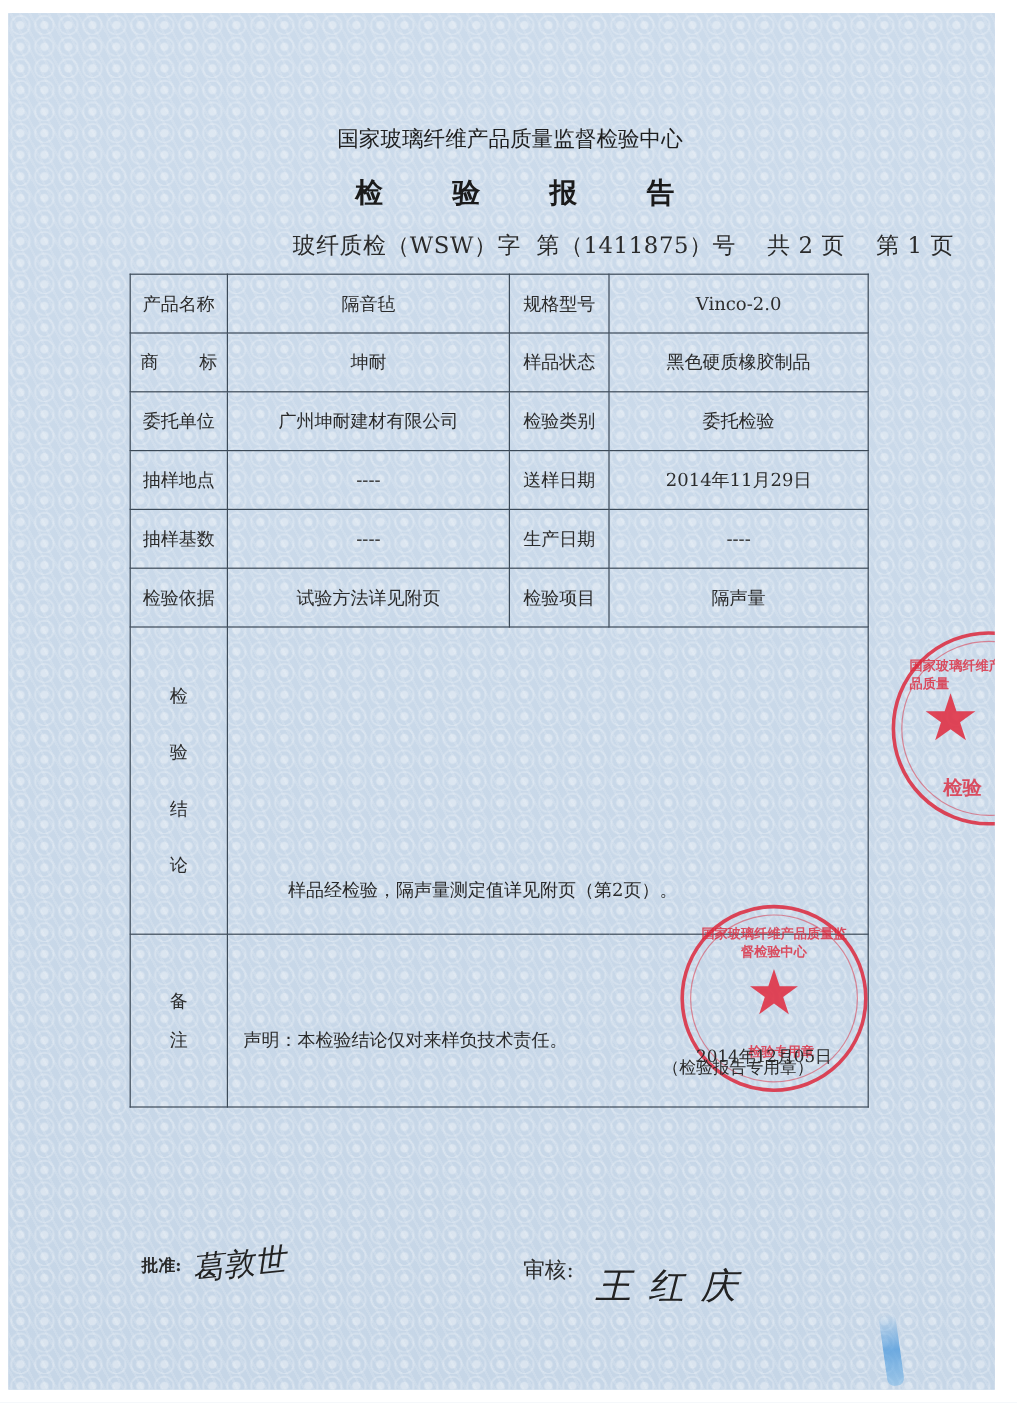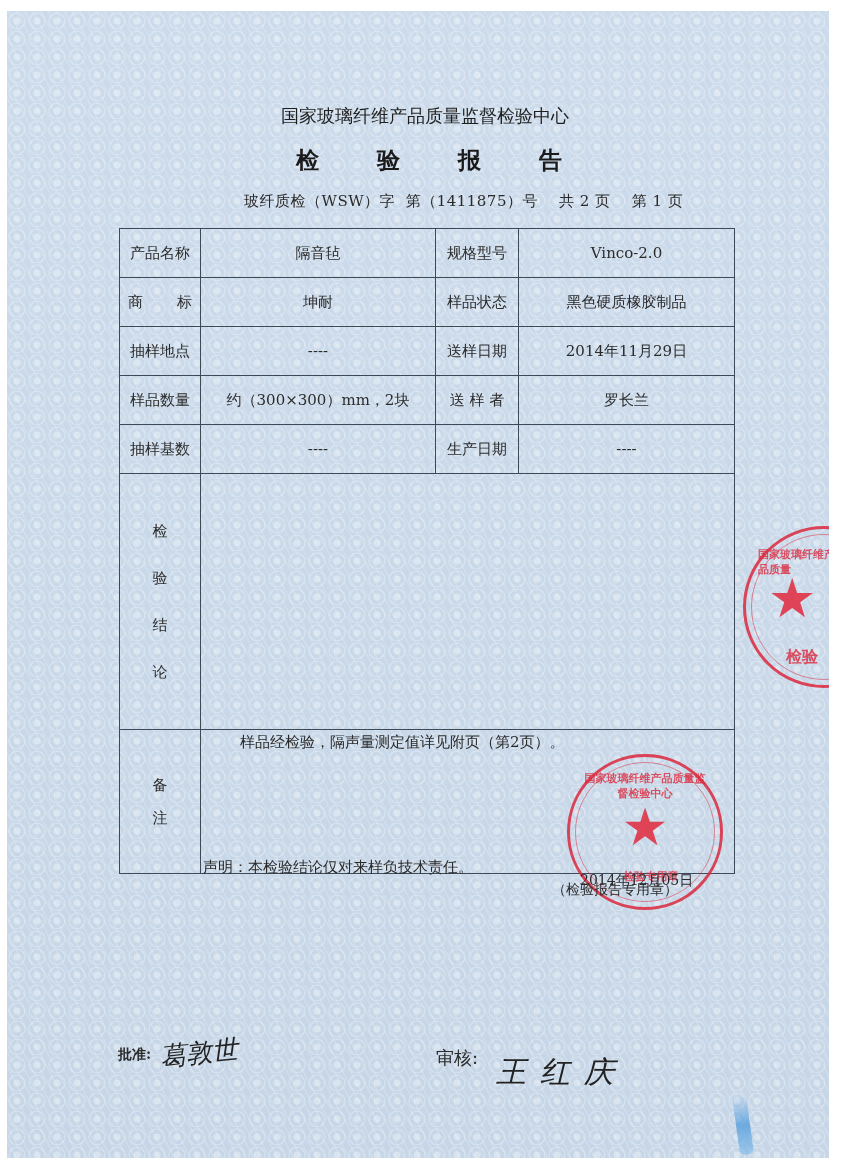--- a/index.html
+++ b/index.html
@@ -8,22 +8,22 @@
   .paper{position:absolute;left:7px;top:11px;width:822px;height:1147px;
     background-color:#c9d8e8;
     background-image:
       radial-gradient(circle at 10px 10px, rgba(255,255,255,0.35) 0 3px, transparent 4px 7px, rgba(255,255,255,0.25) 7px 8px, transparent 9px),
       repeating-linear-gradient(62deg, rgba(255,255,255,0.12) 0 2px, transparent 2px 7px),
       linear-gradient(180deg,#ccdbeb,#c6d6e7);
     background-size:20px 18px, auto, auto;}
   .org{position:absolute;left:0;width:850px;top:104px;text-align:center;font-family:"DejaVu Sans","Liberation Sans",sans-serif;font-size:18px;color:#1e1e1e;}
   .title{position:absolute;left:296px;top:145px;font-family:"DejaVu Sans","Liberation Sans",sans-serif;font-weight:bold;font-size:23px;color:#1a1a1a;display:flex;}
   .title span{display:inline-block;width:25px;margin-right:56px;}
-  .docno{position:absolute;left:244px;top:192px;font-size:15px;color:#2a2a2a;letter-spacing:0.5px;white-space:pre;}
-  table.grid{position:absolute;left:119px;top:228px;border-collapse:collapse;width:615px;table-layout:fixed;border-radius:14px;}
+  .docno{position:absolute;left:244px;top:192px;font-size:19px;color:#2a2a2a;letter-spacing:0.5px;white-space:pre;}
+  table.grid{position:absolute;left:108px;top:228px;border-collapse:collapse;width:615px;table-layout:fixed;border-radius:14px;}
   table.grid td{border:1px solid #3c4a58;font-size:15px;text-align:center;vertical-align:middle;padding:0;color:#2b2b2b;}
   td.lbl{font-family:"DejaVu Sans","Liberation Sans",sans-serif;letter-spacing:0px;}
   tr.r td{height:48px;}
   .spread{display:flex;justify-content:space-between;padding:0 8px;}
   .vert{display:flex;flex-direction:column;align-items:center;}
   .concl-text{position:absolute;left:240px;top:733px;font-size:15px;}
   .decl{position:absolute;left:203px;top:858px;font-size:15px;font-family:Liberation Sans, sans-serif;}
   .seal-note{position:absolute;left:552px;top:853px;font-size:14px;margin-top:28px;}
   .seal-date{position:absolute;left:580px;top:872px;font-size:14px;}
   .stamp{position:absolute;border:3px solid rgba(220,40,60,0.85);border-radius:50%;}
@@ -68,36 +68,42 @@
           <div class="spread">
             <span>商</span>
             <span>标</span>
           </div>
         </td>
     <td>坤耐</td>
     <td class="lbl">样品状态</td>
     <td>黑色硬质橡胶制品</td>
   </tr>
   <tr class="r">
+    <td class="lbl">委托单位</td>
+    <td>广州坤耐建材有限公司</td>
+    <td class="lbl">检验类别</td>
+    <td>委托检验</td>
+  </tr>
+  <tr class="r">
     <td class="lbl">抽样地点</td>
     <td>----</td>
     <td class="lbl">送样日期</td>
     <td>2014年11月29日</td>
   </tr>
   <tr class="r">
-    <td class="lbl">样品数量</td>
-    <td>约（300×300）mm，2块</td>
-    <td class="lbl">送 样 者</td>
-    <td>罗长兰</td>
-  </tr>
-  <tr class="r">
     <td class="lbl">抽样基数</td>
     <td>----</td>
     <td class="lbl">生产日期</td>
     <td>----</td>
+  </tr>
+  <tr class="r">
+    <td class="lbl">检验依据</td>
+    <td>试验方法详见附页</td>
+    <td class="lbl">检验项目</td>
+    <td>隔声量</td>
   </tr>
   <tr>
     <td style="height:255px;">
       <div class="vert" style="gap:28px;">
         <span>检</span>
         <span>验</span>
         <span>结</span>
         <span>论</span>
       </div>
     </td>

